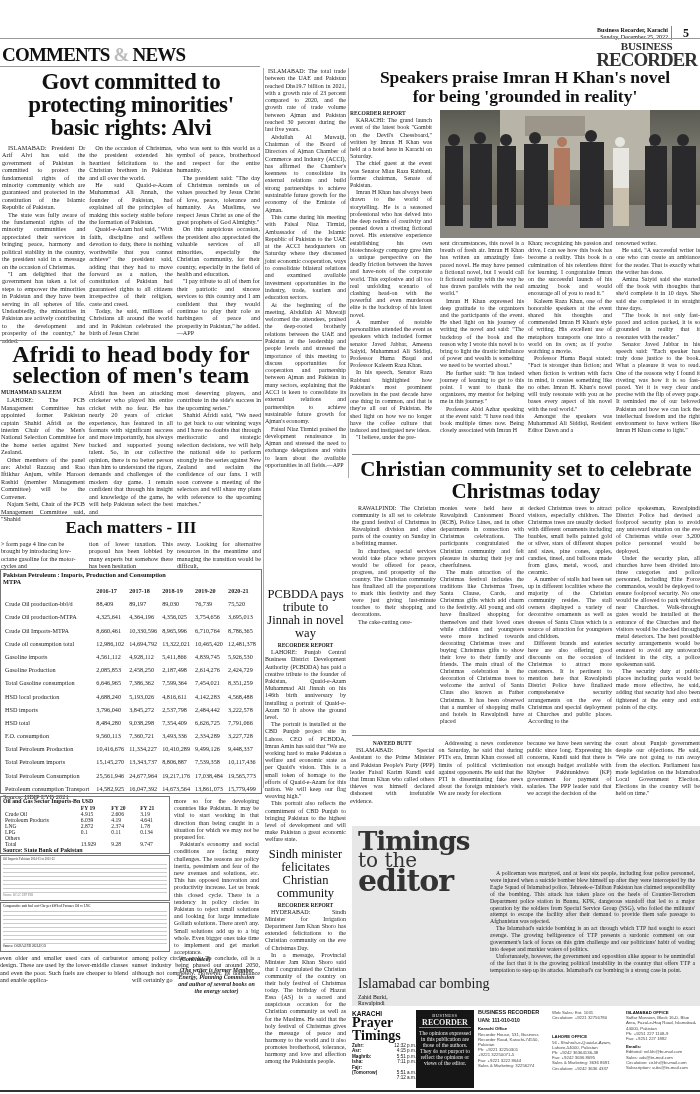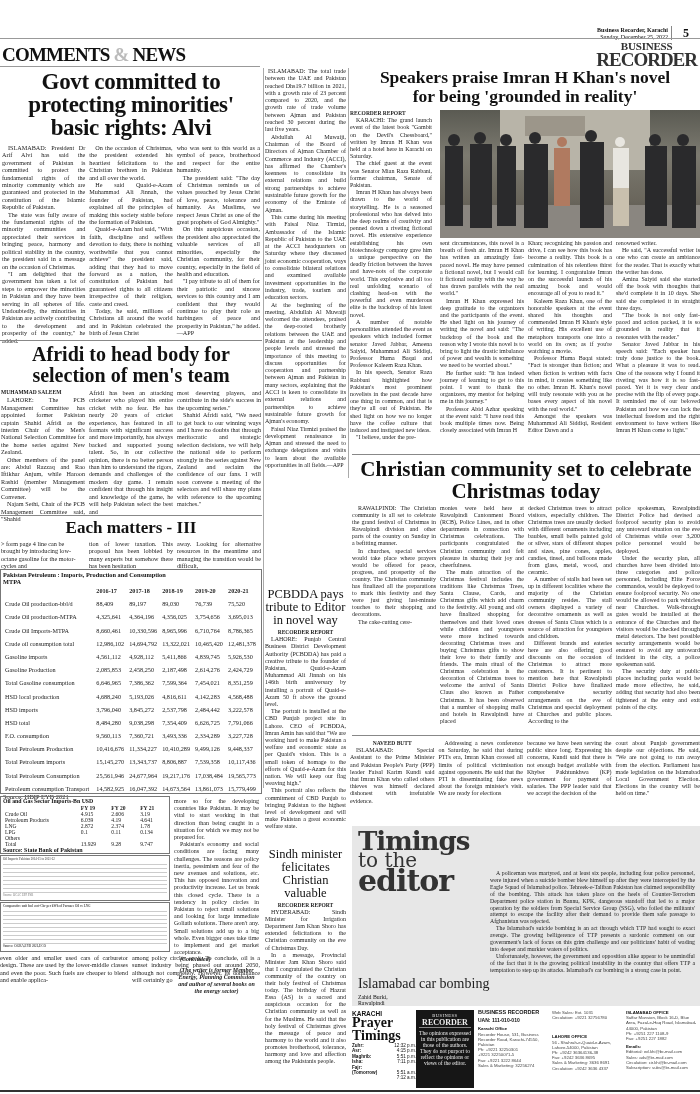--- a/index.html
+++ b/index.html
@@ -70,21 +70,21 @@
   <div class="txt" style="font-size:6px;line-height:7.3px">
     <p style="text-indent:3px">ISLAMABAD: The total trade between the UAE and Pakistan reached Dhs19.7 billion in 2021, with a growth rate of 23 percent compared to 2020, and the growth rate of trade volume between Ajman and Pakistan reached 30 percent during the last five years.</p>
     <p>Abdullah Al Muwaiji, Chairman of the Board of Directors of Ajman Chamber of Commerce and Industry (ACCI), has affirmed the Chamber's keenness to consolidate its external relations and build strong partnerships to achieve sustainable future growth for the economy of the Emirate of Ajman.</p>
     <p>This came during his meeting with Faisal Niaz Tirmizi, Ambassador of the Islamic Republic of Pakistan to the UAE at the ACCI headquarters on Saturday where they discussed joint economic cooperation, ways to consolidate bilateral relations and examined available investment opportunities in the industry, trade, tourism and education sectors.</p>
     <p>At the beginning of the meeting, Abdullah Al Muwaiji welcomed the attendees, praised the deep-rooted brotherly relations between the UAE and Pakistan at the leadership and people levels and stressed the importance of this meeting to discuss opportunities for cooperation and partnership between Ajman and Pakistan in many sectors, explaining that the ACCI is keen to consolidate its external relations and partnerships to achieve sustainable future growth for Ajman's economy.</p>
     <p>Faisal Niaz Tirmizi praised the development renaissance in Ajman and stressed the need to exchange delegations and visits to learn about the available opportunities in all fields.—APP</p>
   </div>
 </div>
 
 <div class="abs" style="left:0;top:344px;width:262px">
-  <div class="hd" style="font-size:20px;line-height:21px;padding:0 10px">Afridi to head body for selection of men's team</div>
+  <div class="hd" style="font-size:24px;line-height:21px;padding:0 10px">Afridi to head body for selection of men's team</div>
   <div class="cols txt" style="margin-top:3px;padding:0 1px">
     <div>
         <p class="byline">MUHAMMAD SALEEM</p>
         <p>LAHORE: The PCB Management Committee has appointed former Pakistan captain Shahid Afridi as the interim Chair of the Men's National Selection Committee for the home series against New Zealand.</p>
         <p>Other members of the panel are: Abdul Razzaq and Rao Iftikhar Anjum, while Haroon Rashid (member Management Committee) will be the Convener.</p>
         <p>Najam Sethi, Chair of the PCB Management Committee said, "Shahid</p>
       </div>
     <div>
         <p style="text-indent:0">Afridi has been an attacking cricketer who played his entire cricket with no fear. He has nearly 20 years of cricket experience, has featured in all formats with significant success and more importantly, has always backed and supported young talent. So, in our collective opinion, there is no better person than him to understand the rigors, demands and challenges of the modern day game. I remain confident that through his insight and knowledge of the game, he will help Pakistan select the best and</p>
       </div>
@@ -312,31 +312,31 @@
   <p style="font-weight:bold;font-style:italic">(Concluded)</p>
   <p style="font-weight:bold;font-style:italic;text-align:center;text-indent:0;margin-top:3px">(The writer is former Member Energy, Planning Commission and author of several books on the energy sector)</p>
 </div>
 
 <div class="abs cols txt" style="left:0;top:954px;width:260px">
   <div>even older and smaller used cars of carburetor design. These are used by the lower-middle classes and even the poor. Such fuels are cheaper to blend and enable applica-</div>
   <div>among policy circles on it. To conclude, oil is a sunset industry being phased out around 2050, although not completely. However, its dominance will certainly go</div>
 </div>
 
 <div class="abs" style="left:265px;top:588px;width:81px">
-  <div class="hdlight" style="font-size:12.5px;line-height:13px">PCBDDA pays tribute to Editor in novel way</div>
+  <div class="hdlight" style="font-size:12.5px;line-height:13px">PCBDDA pays tribute to Jinnah in novel way</div>
   <div class="txt" style="font-size:6px;line-height:7.2px;margin-top:2px">
     <p class="byline" style="text-align:center">RECORDER REPORT</p>
     <p>LAHORE: Punjab Central Business District Development Authority (PCBDDA) has paid a creative tribute to the founder of Pakistan, Quaid-e-Azam Muhammad Ali Jinnah on his 146th birth anniversary by installing a portrait of Quaid-e-Azam 50 ft above the ground level.</p>
     <p>The portrait is installed at the CBD Punjab project site in Lahore. CEO of PCBDDA, Imran Amin has said that "We are working hard to make Pakistan a welfare and economic state as per Quaid's vision. This is a small token of homage to the efforts of Quaid-e-Azam for this nation. We will keep our flag weaving high."</p>
     <p>This portrait also reflects the commitment of CBD Punjab to bringing Pakistan to the highest level of development and will make Pakistan a great economic welfare state.</p>
   </div>
 </div>
 
 <div class="abs" style="left:265px;top:848px;width:81px">
-  <div class="hdlight" style="font-size:12.5px;line-height:13px">Sindh minister felicitates Christian valuable</div>
+  <div class="hdlight" style="font-size:12.5px;line-height:13px">Sindh minister felicitates Christian community</div>
   <div class="txt" style="font-size:6px;line-height:7.1px;margin-top:2px">
     <p class="byline" style="text-align:center">RECORDER REPORT</p>
     <p>HYDERABAD: Sindh Minister for Irrigation Department Jam Khan Shoro has extended felicitations to the Christian community on the eve of Christmas Day.</p>
     <p>In a message, Provincial Minister Jam Khan Shoro said that I congratulated the Christian community of the country on their holy festival of Christmas today. The birthday of Hazrat Essa (AS) is a sacred and auspicious occasion for the Christian community as well as for the Muslims. He said that the holy festival of Christmas gives the message of peace and harmony to the world and it also promotes brotherhood, tolerance, harmony and love and affection among the Pakistanis people.</p>
   </div>
 </div>
 
 <div class="rule" style="left:348px;top:68px;width:1px;height:410px;background:#aaa"></div>
 
 <div class="abs" style="left:350px;top:68px;width:350px">

